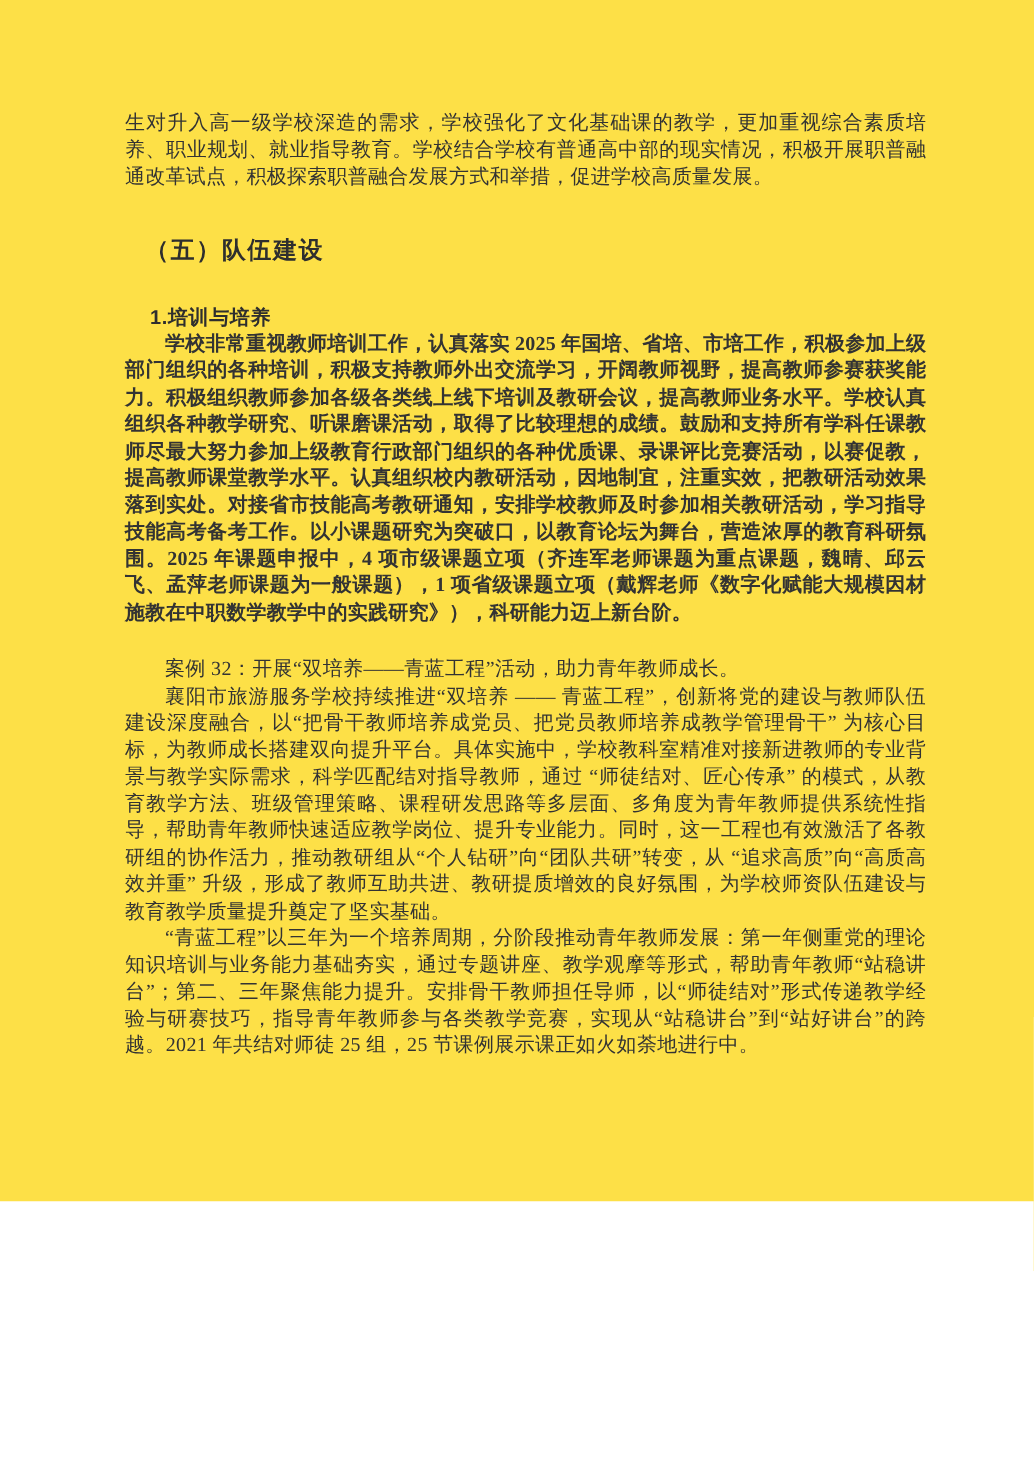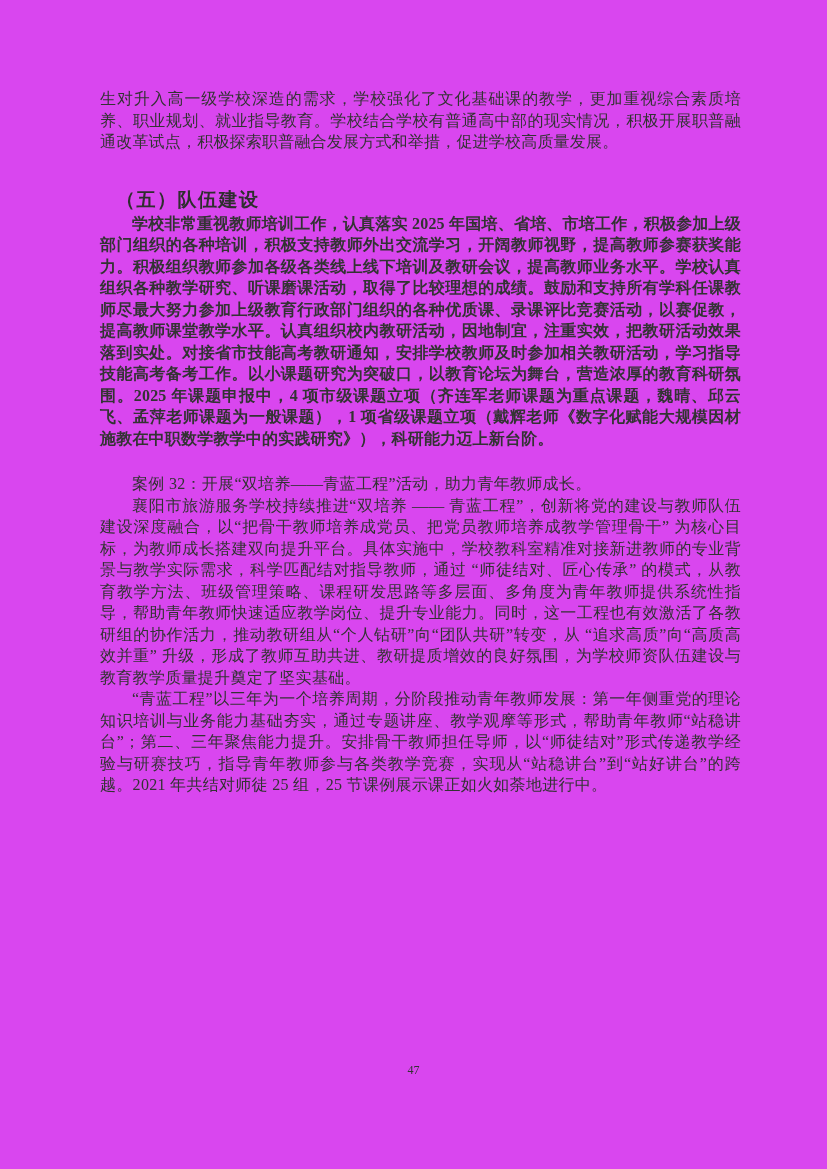--- a/index.html
+++ b/index.html
@@ -6,22 +6,22 @@
   html, body { margin: 0; padding: 0; }
   body {
     width: 827px;
     height: 1169px;
     background: #ffffff;
     font-family: "Liberation Serif", "DejaVu Serif", serif;
   }
   .page {
     position: relative;
     width: 827px;
-    height: 1169px;
-    background: #d946ef;
+    height: 961px;
+    background: #fde047;
     color: #333333;
     overflow: hidden;
   }
   .content {
     position: absolute;
     left: 100px;
     top: 88px;
     width: 641px;
   }
   .para {
@@ -67,20 +67,21 @@
 </head>
 <body>
 
 <div class="page">
   <div class="content">
 
     <p class="para">生对升入高一级学校深造的需求，学校强化了文化基础课的教学，更加重视综合素质培养、职业规划、就业指导教育。学校结合学校有普通高中部的现实情况，积极开展职普融通改革试点，积极探索职普融合发展方式和举措，促进学校高质量发展。</p>
 
     <h1 class="section-heading">（五）队伍建设</h1>
 
+    <h2 class="subsection-heading">1.培训与培养</h2>
 
 
     <p class="para indent follow-block">学校非常重视教师培训工作，认真落实 2025 年国培、省培、市培工作，积极参加上级部门组织的各种培训，积极支持教师外出交流学习，开阔教师视野，提高教师参赛获奖能力。积极组织教师参加各级各类线上线下培训及教研会议，提高教师业务水平。学校认真组织各种教学研究、听课磨课活动，取得了比较理想的成绩。鼓励和支持所有学科任课教师尽最大努力参加上级教育行政部门组织的各种优质课、录课评比竞赛活动，以赛促教，提高教师课堂教学水平。认真组织校内教研活动，因地制宜，注重实效，把教研活动效果落到实处。对接省市技能高考教研通知，安排学校教师及时参加相关教研活动，学习指导技能高考备考工作。以小课题研究为突破口，以教育论坛为舞台，营造浓厚的教育科研氛围。2025 年课题申报中，4 项市级课题立项（齐连军老师课题为重点课题，魏晴、邱云飞、孟萍老师课题为一般课题），1 项省级课题立项（戴辉老师《数字化赋能大规模因材施教在中职数学教学中的实践研究》），科研能力迈上新台阶。</p>
 
     <div class="case-block">
       <p class="para indent">案例 32：开展“双培养——青蓝工程”活动，助力青年教师成长。</p>
       <p class="para indent">襄阳市旅游服务学校持续推进“双培养 —— 青蓝工程”，创新将党的建设与教师队伍建设深度融合，以“把骨干教师培养成党员、把党员教师培养成教学管理骨干” 为核心目标，为教师成长搭建双向提升平台。具体实施中，学校教科室精准对接新进教师的专业背景与教学实际需求，科学匹配结对指导教师，通过 “师徒结对、匠心传承” 的模式，从教育教学方法、班级管理策略、课程研发思路等多层面、多角度为青年教师提供系统性指导，帮助青年教师快速适应教学岗位、提升专业能力。同时，这一工程也有效激活了各教研组的协作活力，推动教研组从“个人钻研”向“团队共研”转变，从 “追求高质”向“高质高效并重” 升级，形成了教师互助共进、教研提质增效的良好氛围，为学校师资队伍建设与教育教学质量提升奠定了坚实基础。</p>
       <p class="para indent">“青蓝工程”以三年为一个培养周期，分阶段推动青年教师发展：第一年侧重党的理论知识培训与业务能力基础夯实，通过专题讲座、教学观摩等形式，帮助青年教师“站稳讲台”；第二、三年聚焦能力提升。安排骨干教师担任导师，以“师徒结对”形式传递教学经验与研赛技巧，指导青年教师参与各类教学竞赛，实现从“站稳讲台”到“站好讲台”的跨越。2021 年共结对师徒 25 组，25 节课例展示课正如火如荼地进行中。</p>
     </div>
 

